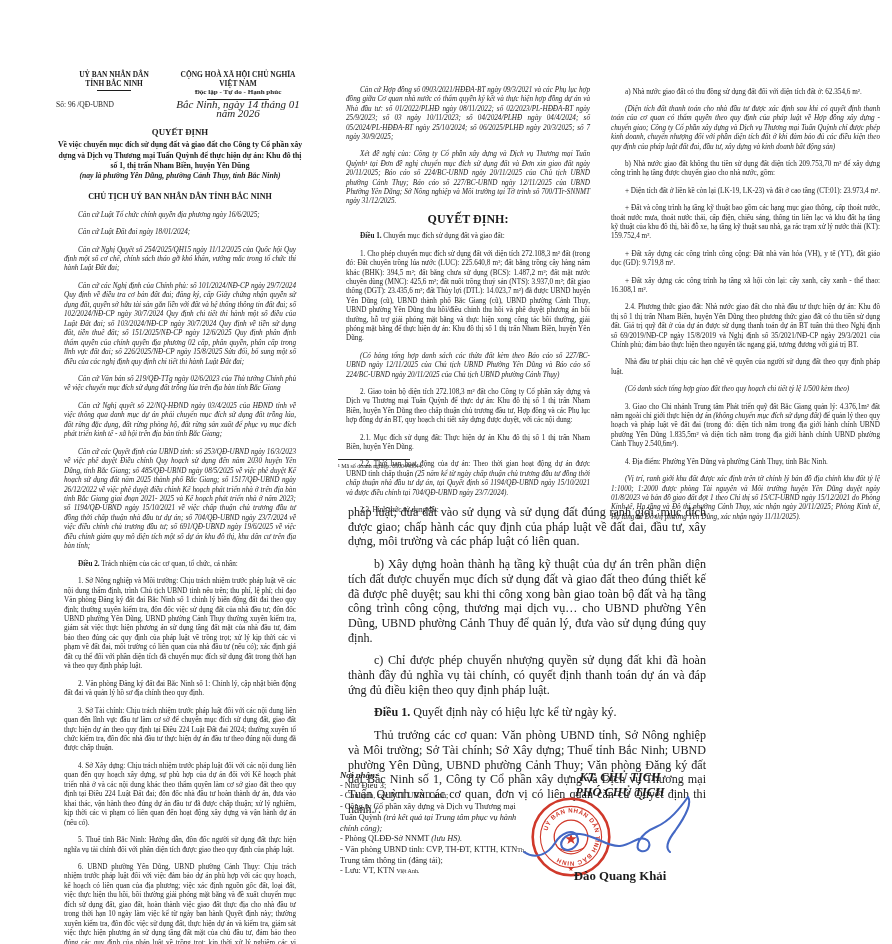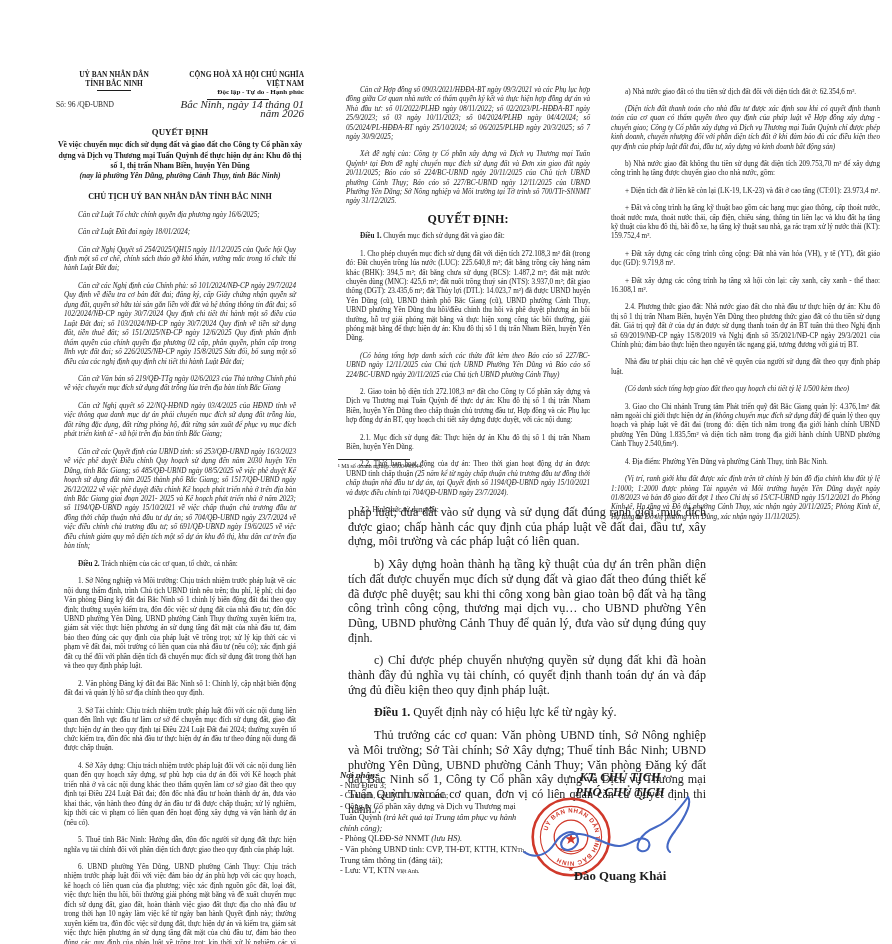--- a/index.html
+++ b/index.html
@@ -11,21 +11,21 @@
   .para.sp{margin-top:5px;}
   .para.gap{margin-top:8px;}
   .run.b{font-weight:bold;}
   .run.i{font-style:italic;}
   .run.sub{font-size:0.72em;}
   .rule{height:1px;background:#1c1c1c;}
   
   #page1{left:56px;top:70px;width:248px;font-size:7.2px;line-height:9.45px;}
   #page1 .hdr{display:flex;font-family:Liberation Serif, serif;}
   #page1 .hdr-left{width:116px;text-align:center;}
-  #page1 .hdr-right{flex:1;text-align:right;}
+  #page1 .hdr-right{flex:1;text-align:center;}
   .org-line{font-weight:bold;font-size:7.4px;line-height:9px;}
   .nat-line{font-weight:bold;font-size:7.4px;line-height:9px;}
   .motto-line{font-weight:bold;font-size:7.1px;line-height:9px;}
   .doc-number{font-size:7.5px;text-align:left;margin-top:9px;}
   .place-date{font-style:italic;font-size:11px;margin-top:0;}
   .title-block{text-align:center;margin-top:9px;}
   .doc-title{font-weight:bold;font-size:8.8px;line-height:11px;}
   .doc-subject{font-weight:bold;font-size:7.7px;line-height:10.2px;margin-top:2px;}
   .doc-subject-note{font-weight:bold;font-style:italic;font-size:7.7px;line-height:10.2px;}
   .authority{font-weight:bold;font-size:8.1px;text-align:center;margin-top:11px;}
@@ -122,21 +122,21 @@
       <p class="para ind sp"><span class="run ">2.3. Hình thức sử dụng đất:</span></p>
     </div>
 </div>
 <div class="page" id="footnote">
   <div class="rule"></div>
   <div class="footnote-text">¹ Mã số doanh nghiệp: 0500448544.</div>
 </div>
 
 <div class="page" id="page3">
   <div>
-      <p class="para ind"><span class="run ">a) Nhà nước giao đất có thu tiền sử dịch đất đối với diện tích đất ở: 62.354,6 m².</span></p>
+      <p class="para ind"><span class="run ">a) Nhà nước giao đất có thu đồng sử dụng đất đối với diện tích đất ở: 62.354,6 m².</span></p>
       <p class="para ind"><span class="run i">(Diện tích đất thanh toán cho nhà đầu tư được xác định sau khi có quyết định thanh toán của cơ quan có thẩm quyền theo quy định của pháp luật về Hợp đồng xây dựng - chuyển giao; Công ty Cổ phần xây dựng và Dịch vụ Thương mại Tuấn Quỳnh chỉ được phép kinh doanh, chuyển nhượng đối với phần diện tích đất ở khi đảm bảo đủ các điều kiện theo quy định của pháp luật đất đai, đầu tư, xây dựng và kinh doanh bất động sản)</span></p>
       <p class="para ind"><span class="run ">b) Nhà nước giao đất không thu tiền sử dụng đất diện tích 209.753,70 m² để xây dựng công trình hạ tầng được chuyển giao cho nhà nước, gồm:</span></p>
       <p class="para ind"><span class="run ">+ Diện tích đất ở liền kề còn lại (LK-19, LK-23) và đất ở cao tầng (CT:01): 23.973,4 m².</span></p>
       <p class="para ind"><span class="run ">+ Đất và công trình hạ tầng kỹ thuật bao gồm các hạng mục giao thông, cấp thoát nước, thoát nước mưa, thoát nước thải, cấp điện, chiếu sáng, thông tin liên lạc và khu đất hạ tầng kỹ thuật của khu đô thị, bãi đỗ xe, hạ tầng kỹ thuật sau nhà, ga rác trạm xử lý nước thải (KT): 159.752,4 m².</span></p>
       <p class="para ind"><span class="run ">+ Đất xây dựng các công trình công cộng: Đất nhà văn hóa (VH), y tế (YT), đất giáo dục (GD): 9.719,8 m².</span></p>
       <p class="para ind"><span class="run ">+ Đất xây dựng các công trình hạ tầng xã hội còn lại: cây xanh, cây xanh - thể thao: 16.308,1 m².</span></p>
       <p class="para ind sp"><span class="run ">2.4. Phương thức giao đất: Nhà nước giao đất cho nhà đầu tư thực hiện dự án: Khu đô thị số 1 thị trấn Nham Biền, huyện Yên Dũng theo phương thức giao đất có thu tiền sử dụng đất. Giá trị quỹ đất ở của dự án được sử dụng thanh toán dự án BT tuân thủ theo Nghị định số 69/2019/NĐ-CP ngày 15/8/2019 và Nghị định số 35/2021/NĐ-CP ngày 29/3/2021 của Chính phủ; đảm bảo thực hiện theo nguyên tắc ngang giá, tương đương với giá trị BT.</span></p>
       <p class="para ind"><span class="run ">Nhà đầu tư phải chịu các hạn chế về quyền của người sử dụng đất theo quy định pháp luật.</span></p>
       <p class="para ind"><span class="run i">(Có danh sách tổng hợp giao đất theo quy hoạch chi tiết tỷ lệ 1/500 kèm theo)</span></p>
       <p class="para ind sp"><span class="run ">3. Giao cho Chi nhánh Trung tâm Phát triển quỹ đất Bắc Giang quản lý: 4.376,1m² đất nằm ngoài chỉ giới thực hiện dự án </span><span class="run i">(không chuyển mục đích sử dụng đất)</span><span class="run "> để quản lý theo quy hoạch và pháp luật về đất đai (trong đó: diện tích nằm trong địa giới hành chính UBND phường Yên Dũng 1.835,5m² và diện tích nằm trong địa giới hành chính UBND phường Cảnh Thụy 2.540,6m²).</span></p>

